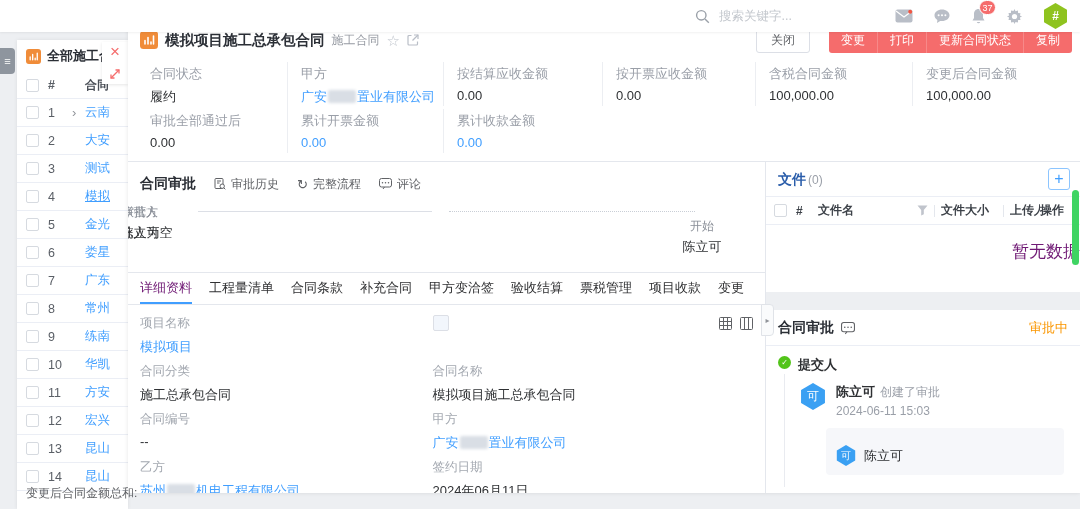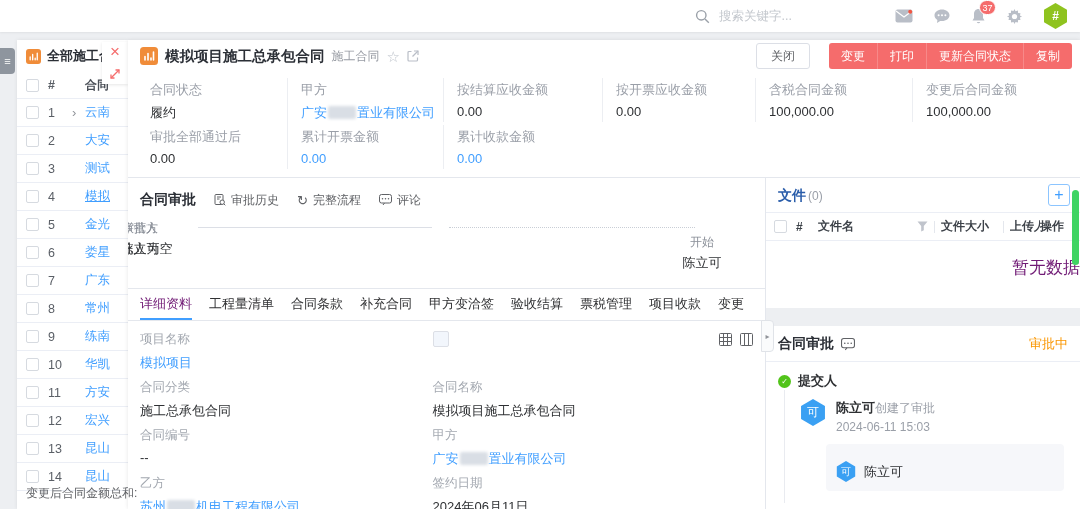--- a/index.html
+++ b/index.html
@@ -36,21 +36,21 @@
   .lnum{width:24px;margin-left:9px;font-size:12.5px;color:#5a5f66}
   .lheadname{margin-left:13px}
   .chev{width:13px;color:#909399;font-size:13px;visibility:hidden}
   .chev::before{content:"›"}
   .chev.show{visibility:visible}
   .lrow{height:27px;border-bottom:1px solid #ebeef5;font-size:12.5px}
   .lname{color:#409eff;flex:1;overflow:hidden;cursor:pointer}
   .lrow.active .lname{text-decoration:underline}
   .list-footer{position:absolute;left:26px;top:485px;z-index:3;font-size:12px;color:#606266;white-space:nowrap}
   
-  .detail-panel{position:absolute;left:128px;top:40px;width:952px;height:469px;background:#fff;z-index:2;
+  .detail-panel{position:absolute;left:128px;top:24px;width:952px;height:469px;background:#fff;z-index:2;
                 box-shadow:0 0 4px rgba(0,0,0,.10);overflow:hidden}
   .dp-header{height:32px;display:flex;align-items:center;padding:0 8px 0 12px;gap:7px}
   .dp-title{font-size:14.5px;font-weight:700;color:#2b2f36}
   .dp-tag{font-size:12px;color:#979ba3}
   .star{font-size:15px;color:#bfc4cc;cursor:pointer;line-height:1}
   .spacer{flex:1}
   .btn-plain{height:26px;padding:0 14px;background:#fff;border:1px solid #dcdfe6;border-radius:3px;color:#606266;
              font-size:12px;display:flex;align-items:center;cursor:pointer;margin-right:12px}
   .rgroup{display:flex;border-radius:3px;overflow:hidden}
   .rbtn{height:26px;padding:0 12px;background:#f56c6c;color:#fff;font-size:12px;display:flex;align-items:center;cursor:pointer}
@@ -125,30 +125,30 @@
   .th-size{width:56px}
   .th-up{width:30px;overflow:hidden;white-space:nowrap}
   .th-act{width:32px}
   .fp-empty{text-align:right;color:#701a75;font-size:17px;padding-top:15px}
   .gap{height:18px}
   .ap-panel{background:#fff;flex:1;overflow:hidden}
   .ap-header{display:flex;align-items:center;gap:7px;padding:9px 12px 8px;border-bottom:1px solid #ebeef5}
   .ap-title{font-size:14px;font-weight:700;color:#2b2f36}
   .ap-status{margin-left:auto;font-size:13px;color:#fa9600}
   .ap-body{padding:10px 12px 0}
-  .sec-head{display:flex;align-items:center;gap:7px;font-size:13px;color:#2e3033}
+  .sec-head{display:flex;gap:7px;font-size:13px;color:#2e3033}
   .sec-head b{font-weight:700}
   .mini{width:13px;height:13px;border-radius:50%;position:relative;flex:none}
   .mini.done{background:#52c41a}
   .mini.done::before{content:"✓";color:#fff;font-size:8px;font-weight:700;line-height:13px;display:block;text-align:center}
   .sec-body{margin-left:6px;border-left:1px solid #e9ebf0;padding:9px 0 12px 15px}
   .entry{display:flex;gap:10px;align-items:flex-start}
   .hex.av{width:26px;height:27px;background:#3aa0f3;font-size:12px;flex:none}
   .e-name{font-size:13px;font-weight:700;color:#2e3033}
-  .e-action{font-size:12px;color:#9a9fa8;font-weight:400}
+  .e-action{font-size:12px;color:#9a9fa8;margin-left:5px;font-weight:400}
   .e-time{font-size:12px;color:#9a9fa8;margin-top:3px}
   .cc-box{margin:10px 0 0 26px;background:#f6f7fa;border-radius:4px;padding:9px 10px;width:238px;box-sizing:border-box}
   .cc-note{font-size:12px;color:#606266}
   .cc-user{display:flex;align-items:center;gap:8px;margin-top:8px;font-size:13px;color:#2e3033}
   .hex.av-sm{width:20px;height:21px;background:#3aa0f3;font-size:10px;flex:none}
   .collapse-handle{position:absolute;left:-5px;top:142px;width:11px;height:30px;background:#fafbfc;border:1px solid #e0e3e8;
                    border-radius:0 4px 4px 0;display:flex;align-items:center;justify-content:center;font-size:8px;
                    color:#909399;cursor:pointer;z-index:2}
   .green-scroll{position:absolute;right:1px;top:190px;width:7px;height:75px;border-radius:3.5px;background:#3fd463;z-index:7;cursor:pointer}
 </style>

